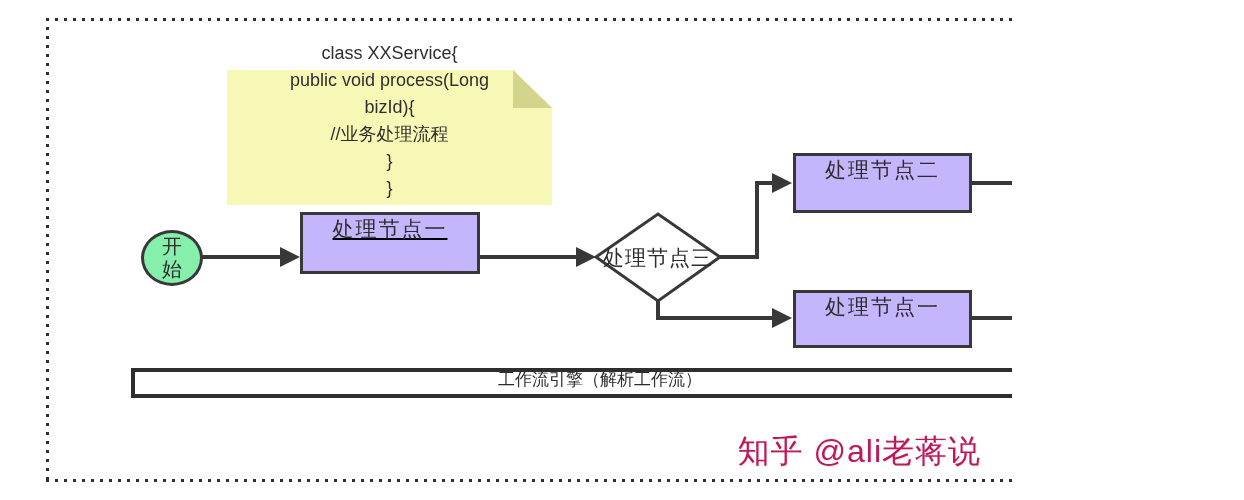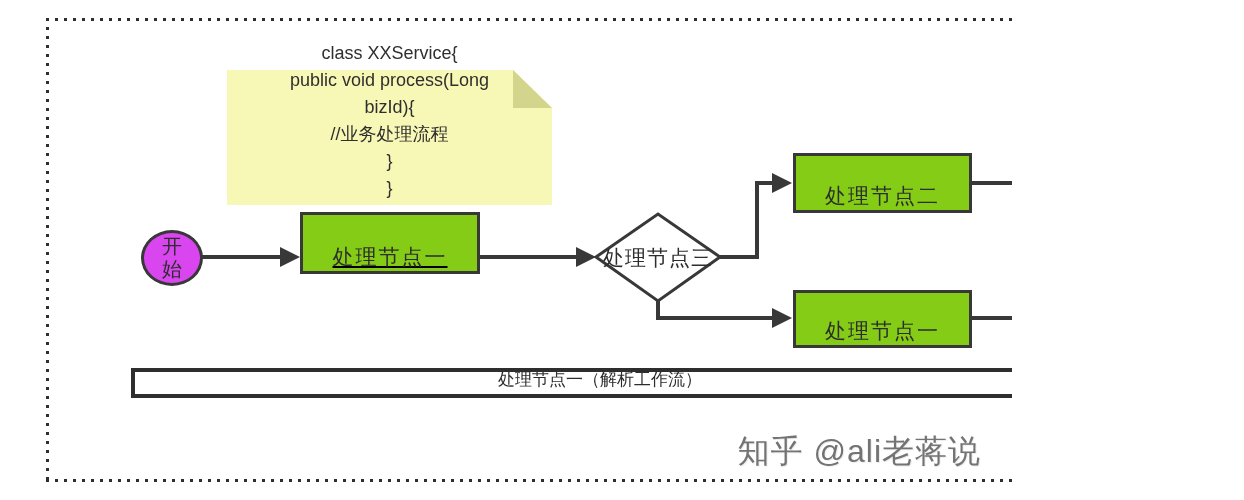--- a/index.html
+++ b/index.html
@@ -22,40 +22,40 @@
   
   .note{position:absolute;left:227px;top:70px;width:325px;height:135px;background:#f8f8b6;
     clip-path:polygon(0 0,286px 0,325px 38px,325px 135px,0 135px);z-index:2;}
   .note-fold{position:absolute;left:513px;top:70px;width:39px;height:38px;background:#d2d58b;
     clip-path:polygon(0 0,100% 100%,0 100%);z-index:3;}
   .note-text{position:absolute;left:227px;top:40px;width:325px;z-index:4;
     font-size:18px;line-height:27px;color:#2f2f2f;text-align:center;white-space:pre-line;}
 
   
   .node-label{font-size:21px;letter-spacing:2px;color:#2d2d2d;}
-  .ellipse{position:absolute;border:3px solid #383838;border-radius:50%;background:#d946ef;
+  .ellipse{position:absolute;border:3px solid #383838;border-radius:50%;background:#86efac;
     display:flex;align-items:center;justify-content:center;z-index:2;}
   .ellipse .vtxt{display:block;width:24px;font-size:20px;line-height:23px;text-align:center;
     color:#2d2d2d;letter-spacing:0;}
   .ellipse.start{left:141px;top:230px;width:56px;height:50px;}
   .ellipse.end{left:1096px;top:229px;width:56px;height:49px;margin-top:8px;}
-  .box{position:absolute;border:3px solid #383838;background:#84cc16;
-    display:flex;align-items:flex-end;justify-content:center;z-index:2;}
+  .box{position:absolute;border:3px solid #383838;background:#c4b5fd;
+    display:flex;align-items:flex-start;justify-content:center;z-index:2;}
   .box.b1{left:300px;top:212px;width:174px;height:56px;text-decoration:underline;}
   .box.b2{left:793px;top:153px;width:173px;height:54px;}
   .box.b3{left:793px;top:290px;width:173px;height:52px;}
   .diamond-label{position:absolute;left:598px;top:244px;width:120px;z-index:2;
     text-align:center;font-size:21px;letter-spacing:1px;color:#2d2d2d;}
 
   .arrow-label{position:absolute;left:420px;top:368px;width:360px;z-index:2;
     text-align:center;font-size:17px;color:#2d2d2d;}
 
   .title{position:absolute;left:490px;top:436px;width:300px;z-index:2;text-align:center;
     font-size:23px;font-weight:700;letter-spacing:3px;color:#222;}
-  .watermark{position:absolute;right:31px;top:430px;z-index:2;font-size:32px;color:#737373;
+  .watermark{position:absolute;right:31px;top:430px;z-index:2;font-size:32px;color:#be185d;
     letter-spacing:1px;text-shadow:1px 1px 0 #eeeeee;}
 </style>
 </head>
 <body>
 
 <div class="canvas">
 
   <div class="frame"></div>
 
   <svg class="connectors" width="1244" height="500" viewBox="0 0 1244 500">
@@ -119,18 +119,18 @@
   </div>
 
   <div class="box b3">
     <span class="node-label">处理节点一</span>
   </div>
 
   <div class="ellipse end">
     <span class="vtxt">结束</span>
   </div>
 
-  <div class="arrow-label">处理节点一（解析工作流）</div>
+  <div class="arrow-label">工作流引擎（解析工作流）</div>
 
 
   <div class="watermark">知乎 @ali老蒋说</div>
 
 </div>
 
 </body></html>

